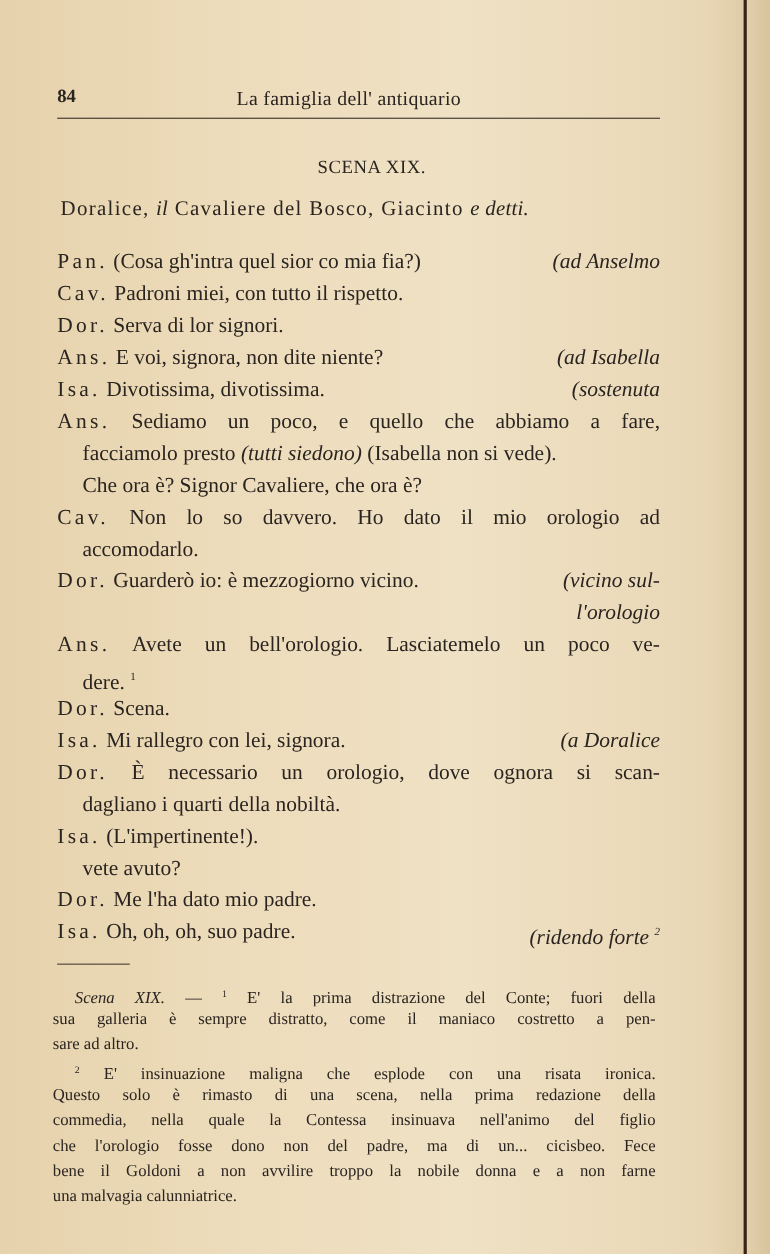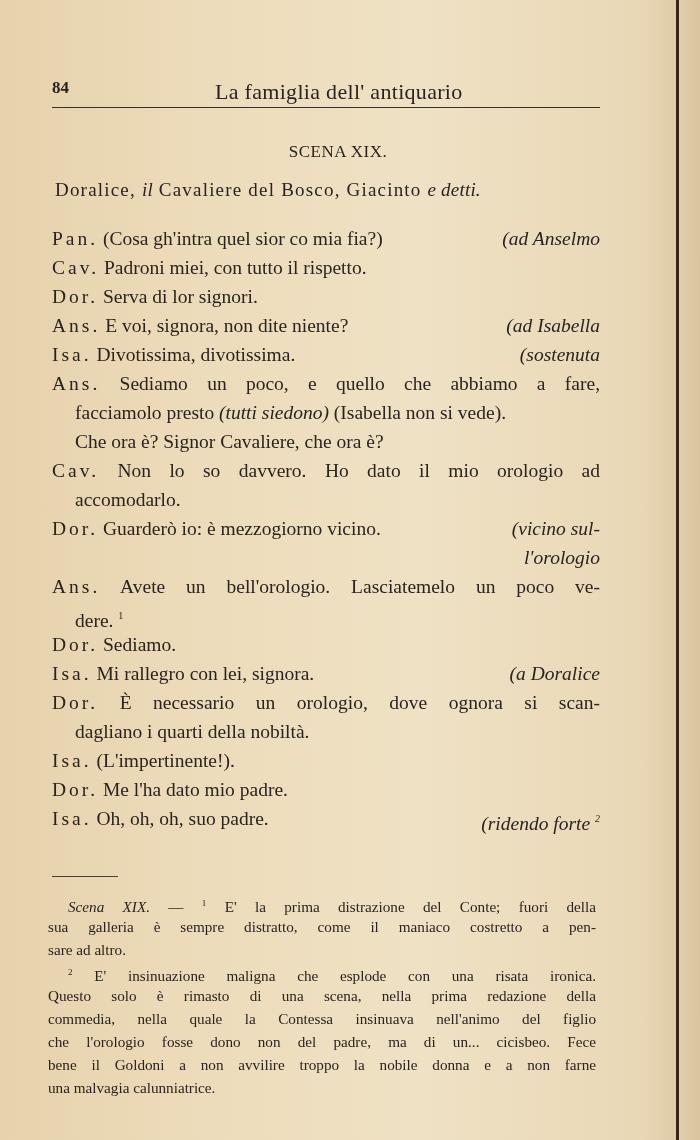--- a/index.html
+++ b/index.html
@@ -16,21 +16,21 @@
   .gutter-right {
     position: absolute; left: 679px; top: 0; width: 21px; height: 1140px;
     background: linear-gradient(90deg, #e2cfac, #d8c39c);
   }
   .page { position: absolute; left: 0; top: 16px; width: 676px; height: 1140px; }
 
   .running-head {
     position: absolute; left: 52px; top: 62px; width: 548px; height: 24px;
   }
   .page-number { position: absolute; left: 0; top: 0; font-size: 17px; font-weight: bold; }
-  .running-title { position: absolute; left: 163px; top: 1px; font-size: 22px; letter-spacing: 0.3px; }
+  .running-title { position: absolute; left: 163px; top: 1px; font-size: 18px; letter-spacing: 0.3px; }
   .head-rule {
     position: absolute; left: 52px; top: 91px; width: 548px; height: 0;
     border-top: 1.5px solid #3a302a;
   }
 
   .scene-title {
     position: absolute; left: 0; width: 676px; top: 126px; text-align: center;
     font-size: 17px; letter-spacing: 0.5px;
   }
   .characters {
@@ -132,40 +132,41 @@
     </div>
 
     <div class="line justify">
       <span class="speaker">Ans.</span>
       <span>Avete un bell'orologio. Lasciatemelo un poco ve-</span>
     </div>
     <div class="line cont"><span>dere.</span> <span class="sup">1</span></div>
 
     <div class="line">
       <span class="speaker">Dor.</span>
-      <span>Sediamo.</span>
+      <span>Scena.</span>
     </div>
 
     <div class="line">
       <span class="speaker">Isa.</span>
       <span>Mi rallegro con lei, signora.</span>
       <span class="stage-right">(a Doralice</span>
     </div>
 
     <div class="line justify">
       <span class="speaker">Dor.</span>
       <span>È necessario un orologio, dove ognora si scan-</span>
     </div>
     <div class="line cont"><span>dagliano i quarti della nobiltà.</span></div>
 
     <div class="line">
       <span class="speaker">Isa.</span>
       <span>(L'impertinente!).</span>
     </div>
 
+    <div class="line cont"><span>vete avuto?</span></div>
 
     <div class="line">
       <span class="speaker">Dor.</span>
       <span>Me l'ha dato mio padre.</span>
     </div>
 
     <div class="line">
       <span class="speaker">Isa.</span>
       <span>Oh, oh, oh, suo padre.</span>
       <span class="stage-right"><span>(ridendo forte</span> <span class="sup">2</span></span>

